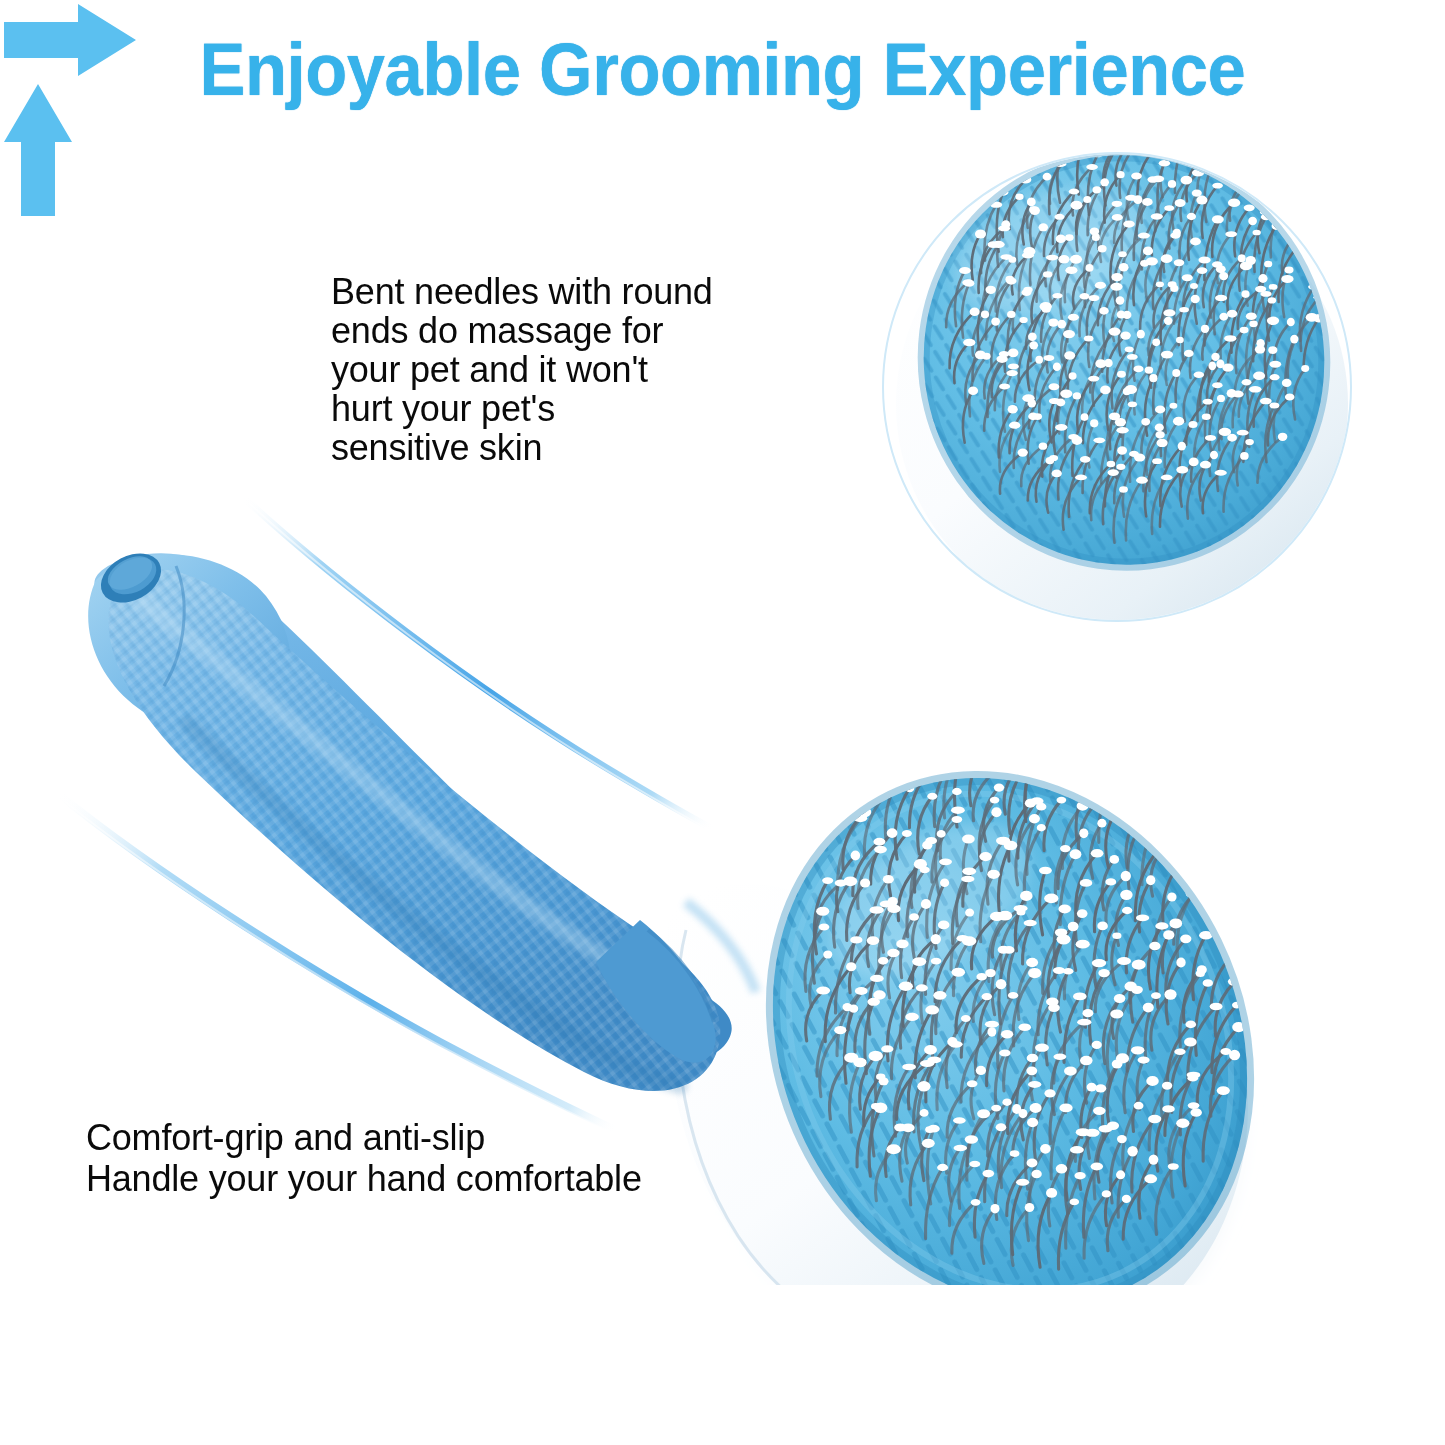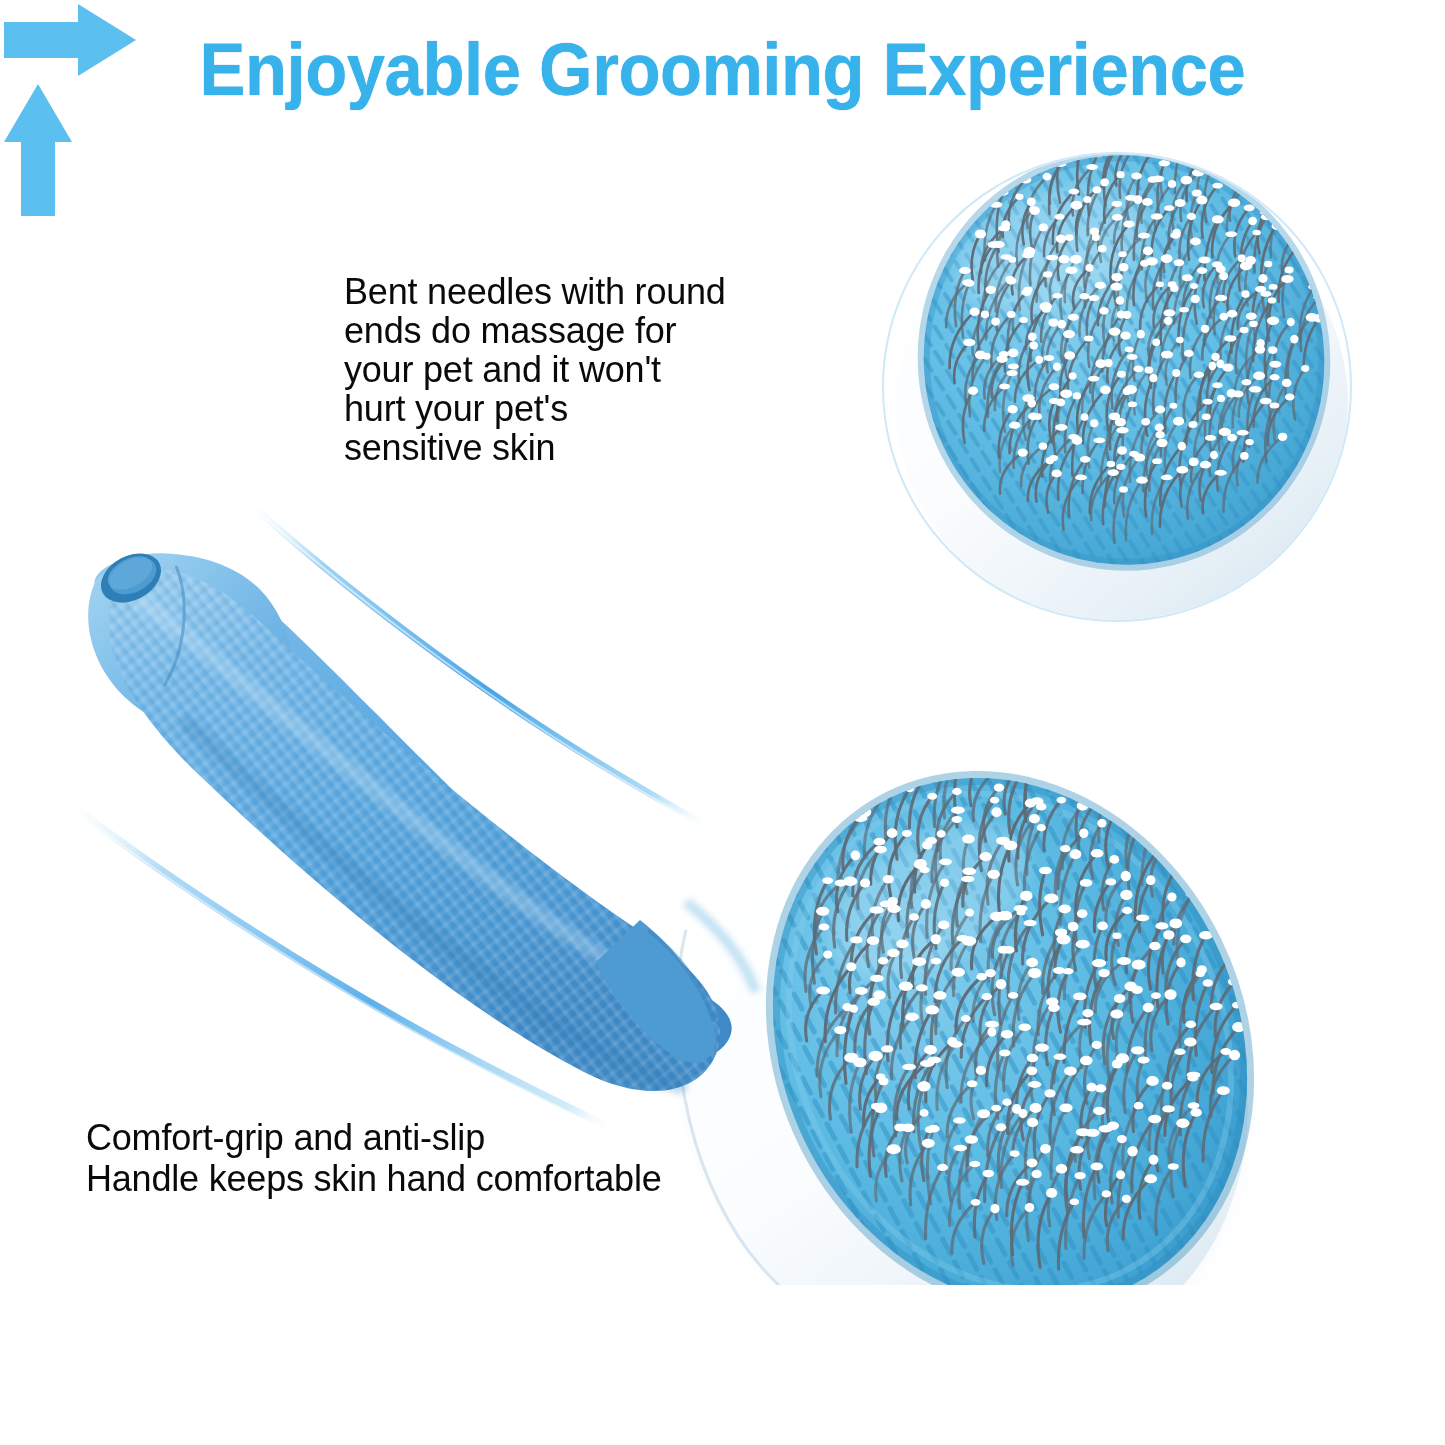--- a/index.html
+++ b/index.html
@@ -40,21 +40,21 @@
 
   
   .callout {
     position: absolute;
     color: #0a0a0a;
     font-family: "Liberation Sans", sans-serif;
     font-weight: normal;
     white-space: pre-line;
   }
   #callout-needles {
-    left: 344px;
+    left: 331px;
     top: 272px;
     width: 420px;
     font-size: 36px;
     line-height: 39px;
     letter-spacing: -0.2px;
   }
   #callout-handle {
     left: 86px;
     top: 1117px;
     width: 620px;
@@ -1453,21 +1453,21 @@
 hurt your pet's
 sensitive skin</div>
 
   <div id="arrow-right-wrap">
     <svg class="arrow-svg" width="140" height="80" viewBox="0 0 140 80" xmlns="http://www.w3.org/2000/svg">
       <polygon points="4,22 78,22 78,4 136,40 78,76 78,58 4,58" fill="#5BC0F0"></polygon>
     </svg>
   </div>
 
   <div class="callout" id="callout-handle">Comfort-grip and anti-slip
-Handle keeps skin hand comfortable</div>
+Handle your your hand comfortable</div>
 
   <div id="arrow-up-wrap">
     <svg class="arrow-svg" width="76" height="140" viewBox="0 0 76 140" xmlns="http://www.w3.org/2000/svg">
       <polygon points="38,4 72,62 55,62 55,136 21,136 21,62 4,62" fill="#5BC0F0"></polygon>
     </svg>
   </div>
 
 </div>
 
 </body></html>

